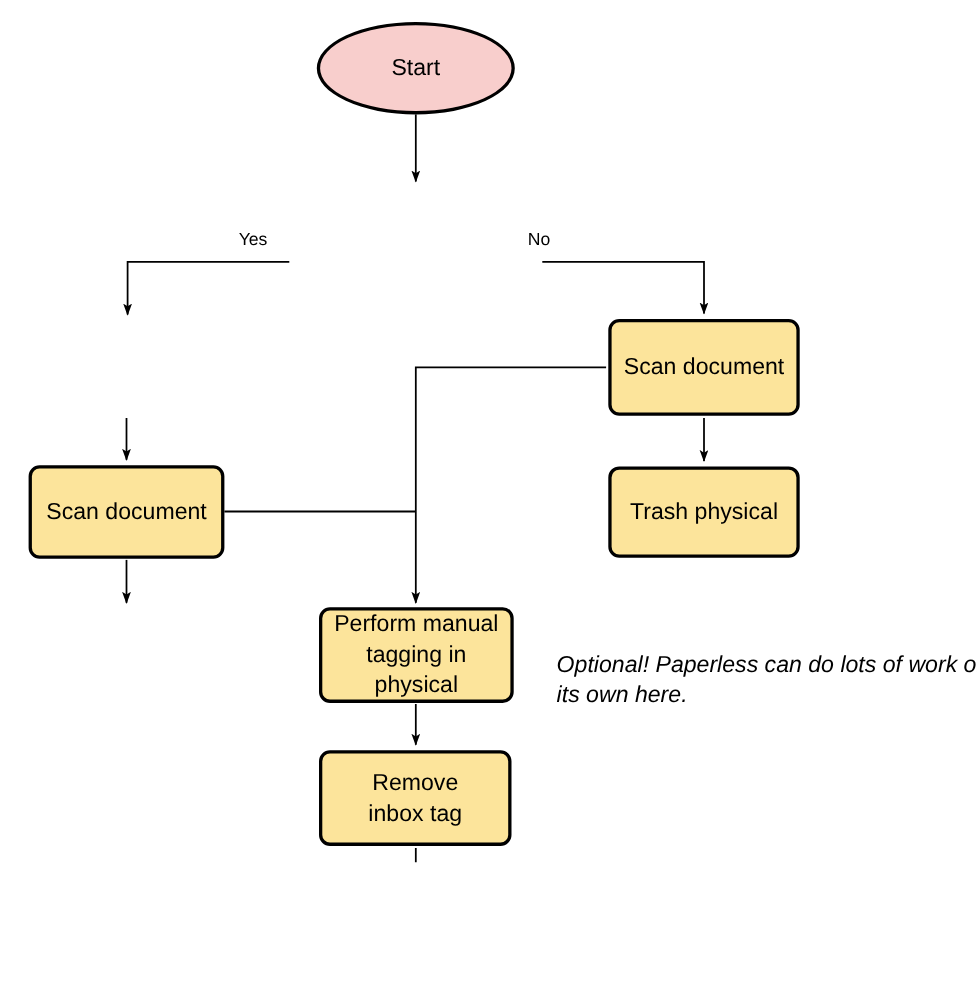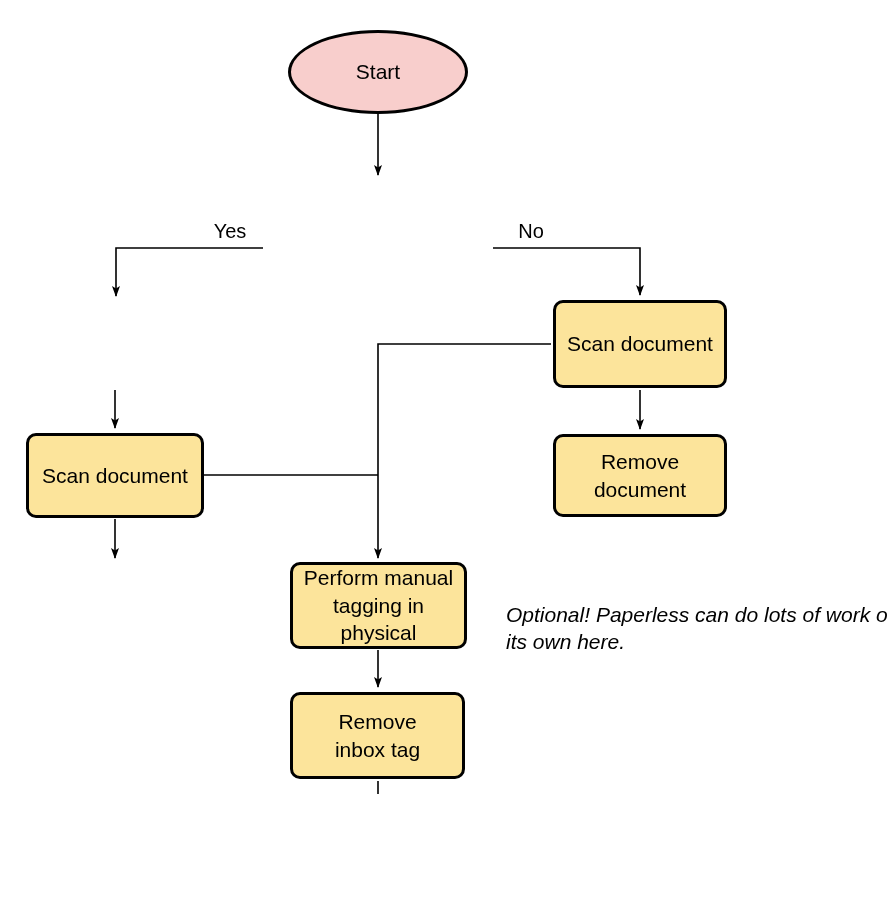--- a/index.html
+++ b/index.html
@@ -13,21 +13,20 @@
     --background:#ffffff;
   }
   *{box-sizing:border-box;}
   html,body{margin:0;padding:0;background:var(--background);}
   body{font-family:"Liberation Sans", sans-serif;color:var(--text);}
   .canvas{
     position:relative;
     width:888px;height:784px;
     background:var(--background);
     overflow:hidden;
-    margin-top:10px;
   }
   svg.edges{
     position:absolute;left:0;top:0;width:888px;height:907px;
     pointer-events:none;
   }
   svg.edges path.connector{
     fill:none;
     stroke:var(--edge);
     stroke-width:1.6;
   }
@@ -51,21 +50,21 @@
     border-radius:50%;
   }
   .decision{
     background:transparent;
     border:none;
   }
   .decision svg{position:absolute;left:0;top:0;}
   .decision .lbl{position:relative;z-index:1;}
   .edge-label{
     position:absolute;
-    font-size:20px;
+    font-size:16px;
     text-align:center;
     color:var(--text);
   }
   .annotation{
     position:absolute;
     font-size:21px;
     font-style:italic;
     line-height:1.3;
     white-space:pre-line;
     color:var(--text);
@@ -108,40 +107,40 @@
   <div class="node process" style="left:26px;top:423px;width:178px;height:85px;">
     <span class="lbl">Scan document</span>
   </div>
 
 
   <div class="node process" style="left:553px;top:290px;width:174px;height:88px;">
     <span class="lbl">Scan document</span>
   </div>
 
   <div class="node process" style="left:553px;top:424px;width:174px;height:83px;">
-    <span class="lbl">Remove document</span>
+    <span class="lbl">Trash physical</span>
   </div>
 
   <div class="node process" style="left:290px;top:552px;width:177px;height:87px;">
     <span class="lbl">Perform manual
 tagging in
 physical</span>
   </div>
 
   <div class="node process" style="left:290px;top:682px;width:175px;height:87px;">
     <span class="lbl">Remove
 inbox tag</span>
   </div>
 
   <div class="node terminal" style="left:289px;top:812px;width:180px;height:79px;">
     <span class="lbl">End</span>
   </div>
 
   <div class="edge-label" style="left:203px;top:210px;width:54px;">Yes</div>
 
-  <div class="edge-label" style="left:506px;top:210px;width:50px;text-align:center;">No</div>
+  <div class="edge-label" style="left:465px;top:210px;width:50px;text-align:center;">No</div>
 
   <div class="annotation" style="left:506px;top:591px;width:402px;">Optional! Paperless can do lots of work on
 its own here.</div>
 
   <div class="bottom-divider"></div>
 
 </div>
 
 </body></html>

